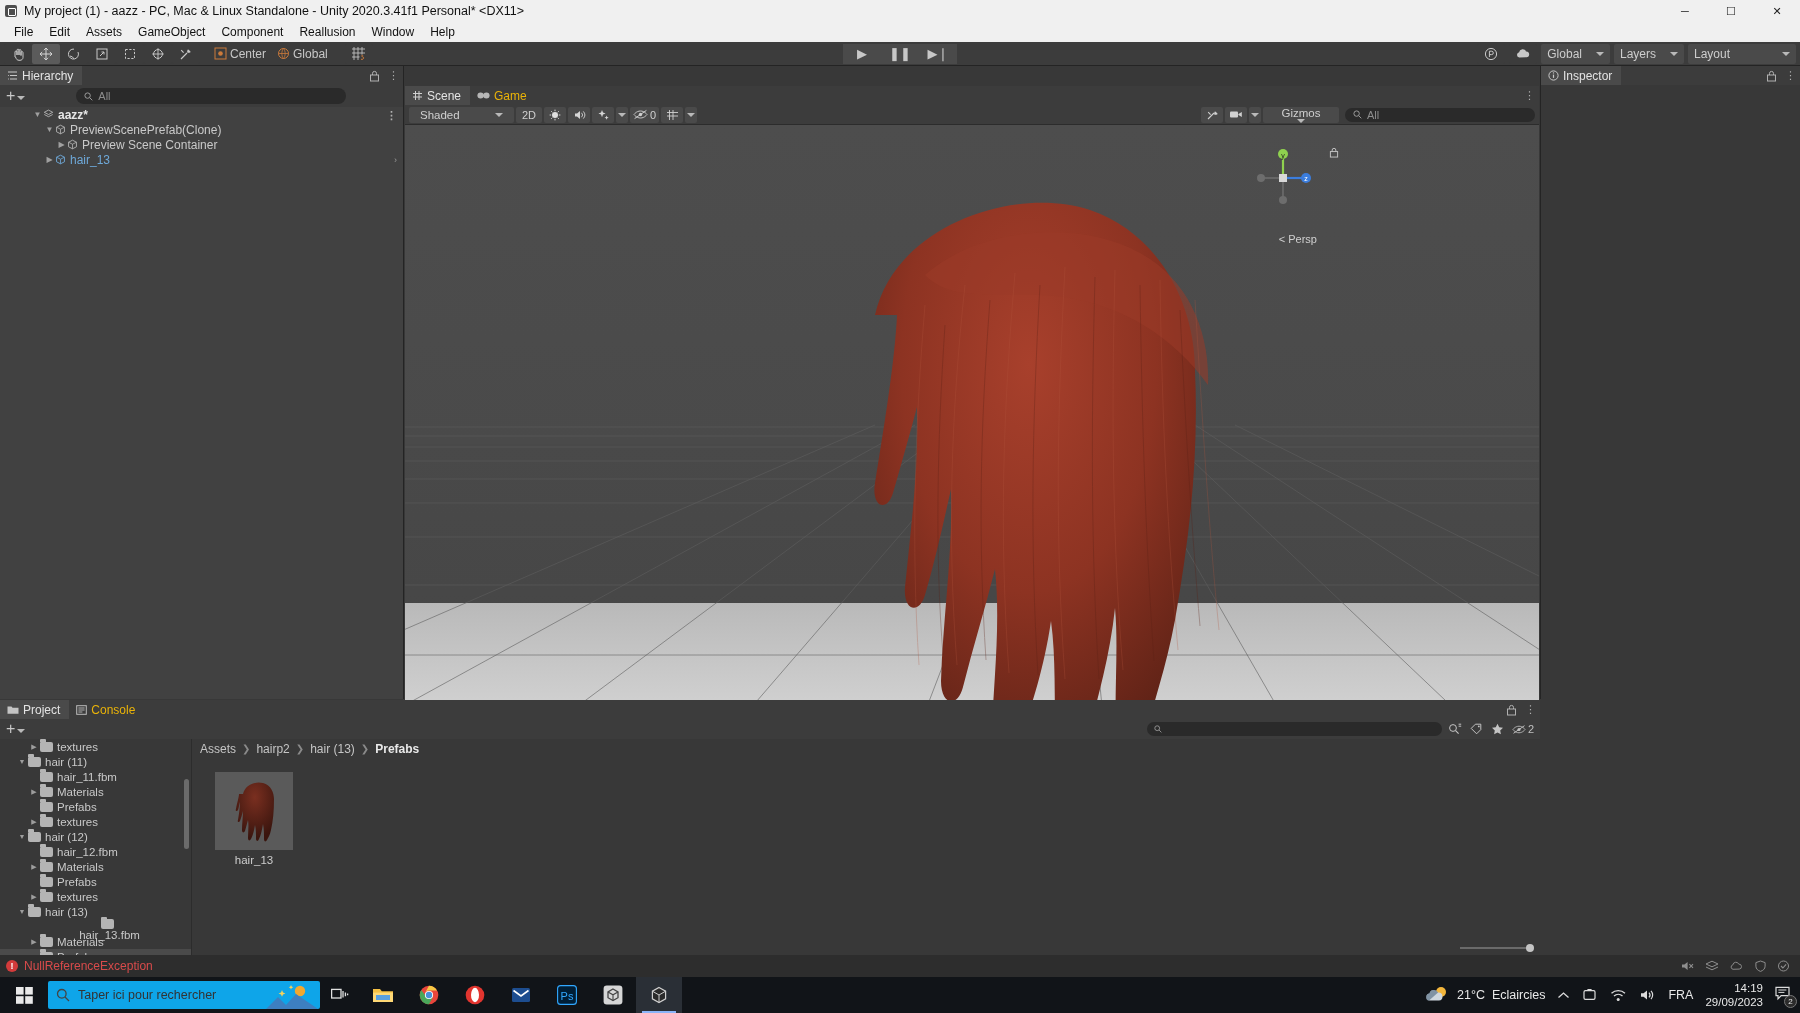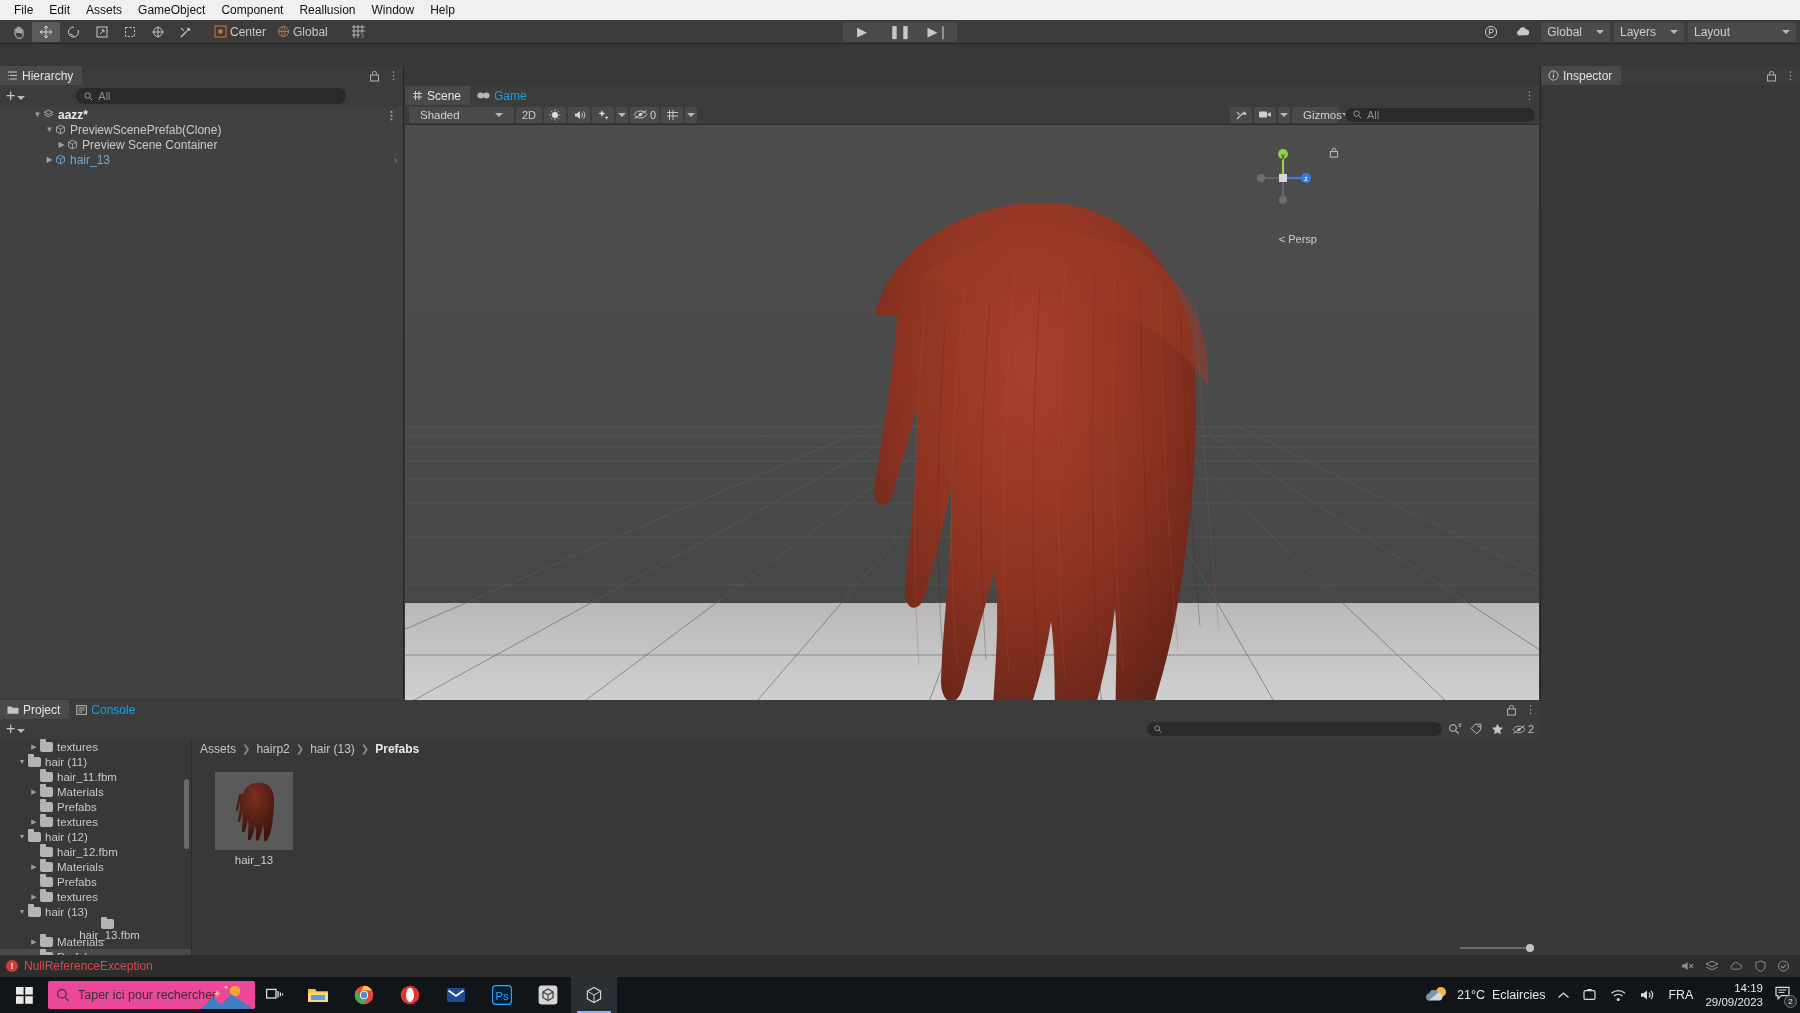--- a/index.html
+++ b/index.html
@@ -33,21 +33,21 @@
   .tb-sep { width:10px; }
   .pivbtn { height:20px; display:flex; align-items:center; gap:3px; padding:0 7px 0 4px; background:#3c3c3c; color:#c8c8c8; font-size:12px;}
   .play-group { position:absolute; left:50%; transform:translateX(-50%); display:flex; gap:0; }
   .play-btn { width:38px; height:20px; display:flex; align-items:center; justify-content:center; background:#4a4a4a; color:#c8c8c8;}
   .tb-right { margin-left:auto; display:flex; align-items:center; gap:4px; }
   .dropbtn { height:20px; background:#4a4a4a; display:flex; align-items:center; padding:0 6px; gap:14px; font-size:12px; color:#cdcdcd; border-radius:2px;}
   .caret { width:0;height:0;border-left:4px solid transparent;border-right:4px solid transparent;border-top:4px solid #b9b9b9; }
 
   
   .panel-tabbar { height:19px; background:#3c3c3c; display:flex; align-items:center; position:relative; }
-  .ptab { height:19px; display:flex; align-items:center; gap:4px; padding:0 9px 0 7px; font-size:12px; color:#0ea5e9; }
+  .ptab { height:19px; display:flex; align-items:center; gap:4px; padding:0 9px 0 7px; font-size:12px; color:#eab308; }
   .ptab.active { background:#4a4a4a; color:#e3e3e3; }
   .ptab-right { position:absolute; right:4px; display:flex; gap:8px; align-items:center; color:#b0b0b0;}
 
   
   .hierarchy { position:absolute; left:0; top:66px; width:404px; height:633px; background:#3c3c3c; border-right:1px solid #242424;}
   .h-toolrow { height:22px; background:#3c3c3c; display:flex; align-items:center; padding:0 6px; gap:6px;}
   .plusbtn { display:flex; align-items:center; gap:2px; color:#c8c8c8; font-size:16px; line-height:1;}
   .searchbox { flex:1; max-width:270px; height:16px; background:#2a2a2a; border-radius:8px; display:flex; align-items:center; padding:0 8px; gap:5px; color:#8d8d8d; font-size:11px; margin-left:45px;}
   .h-body { background:#414141; height:calc(100% - 41px); position:relative; overflow:hidden;}
   .hrow { height:15px; display:flex; align-items:center; font-size:12px; color:#c9c9c9; padding-right:8px; position:relative;}
@@ -102,37 +102,48 @@
 
   
   .statusbar { position:absolute; left:0; top:955px; width:1800px; height:22px; background:#2d2d2d; display:flex; align-items:center; padding-left:6px; gap:6px; }
   .err-dot { width:12px; height:12px; border-radius:50%; background:#d33b3b; color:#fff; font-size:9px; display:flex; align-items:center; justify-content:center; font-weight:bold;}
   .status-text { color:#d84b4b; font-size:12px; }
   .status-right { margin-left:auto; display:flex; align-items:center; gap:10px; padding-right:10px; color:#8e8e8e;}
 
   
   .taskbar { position:absolute; left:0; top:977px; width:1800px; height:36px; background:#111418; display:flex; align-items:center; color:#e8e8e8; font-size:12.5px;}
   .tb-start { width:48px; height:36px; display:flex; align-items:center; justify-content:center;}
-  .tb-search { width:207px; height:28px; background:#ec4899; border-radius:2px; display:flex; align-items:center; gap:8px; padding:0 8px; color:#333; font-size:12.5px; position:relative; overflow:hidden;}
+  .tb-search { width:272px; height:28px; background:#0ea5e9; border-radius:2px; display:flex; align-items:center; gap:8px; padding:0 8px; color:#333; font-size:12.5px; position:relative; overflow:hidden;}
   .tb-taskview { width:40px; height:36px; display:flex; align-items:center; justify-content:center;}
   .tb-apps { display:flex; align-items:center; height:36px; }
   .tb-app { width:46px; height:36px; display:flex; align-items:center; justify-content:center; position:relative;}
   .tb-app.active { background:#2a2f36; }
   .tb-app.active::after{content:"";position:absolute;bottom:0;left:6px;right:6px;height:2px;background:#8ab4f8;}
   .tray { margin-left:auto; display:flex; align-items:center; gap:12px; padding-right:8px; height:36px;}
   .tray-clock { display:flex; flex-direction:column; align-items:flex-end; line-height:1.25; font-size:11.5px;}
   .tray-badge { position:relative; }
   .tray-badge .cnt{ position:absolute; right:-5px; bottom:-4px; width:13px; height:13px; border-radius:50%; background:#2b2b2b; border:1px solid #777; font-size:8px; display:flex;align-items:center;justify-content:center;}
   .weather { display:flex; align-items:center; gap:7px; font-size:12.5px;}
 </style>
 </head>
 <body>
 
 <div class="app">
 
+  <div class="titlebar">
+    <div class="tb-icon">
+        <span class="tb-glyph"></span>
+      </div>
+    <div class="tb-title">My project (1) - aazz - PC, Mac &amp; Linux Standalone - Unity 2020.3.41f1 Personal* &lt;DX11&gt;</div>
+    <div class="tb-winbtns">
+      <div class="tb-winbtn">─</div>
+      <div class="tb-winbtn">☐</div>
+      <div class="tb-winbtn close">✕</div>
+    </div>
+  </div>
 
   <div class="menubar">
     <div class="mi">File</div>
     <div class="mi">Edit</div>
     <div class="mi">Assets</div>
     <div class="mi">GameObject</div>
     <div class="mi">Component</div>
     <div class="mi">Reallusion</div>
     <div class="mi">Window</div>
     <div class="mi">Help</div>
@@ -386,21 +397,21 @@
         </div>
         <div class="sv-btn">
           <svg width="14" height="11" viewBox="0 0 14 11">
               <rect x="1" y="2.4" width="8" height="6.2" rx="1" fill="#d0d0d0"></rect>
               <path d="M9.4 5l3.4-2v5l-3.4-2z" fill="#d0d0d0"></path>
             </svg>
         </div>
         <div class="sv-btn" style="min-width:12px;padding:0 2px;">
           <span class="caret"></span>
         </div>
-        <div class="sv-drop" style="width:47px;">
+        <div class="sv-drop" style="width:76px;flex-direction:column;">
           <span>Gizmos</span>
           <span class="caret"></span>
         </div>
         <div class="searchbox" style="width:190px;margin-left:4px;height:14px;">
           <svg width="9" height="9" viewBox="0 0 9 9">
               <circle cx="3.6" cy="3.6" r="2.7" fill="none" stroke="#9a9a9a" stroke-width="1"></circle>
               <path d="M5.7 5.7L8.3 8.3" stroke="#9a9a9a" stroke-width="1"></path>
             </svg>
           <span>All</span>
         </div>

